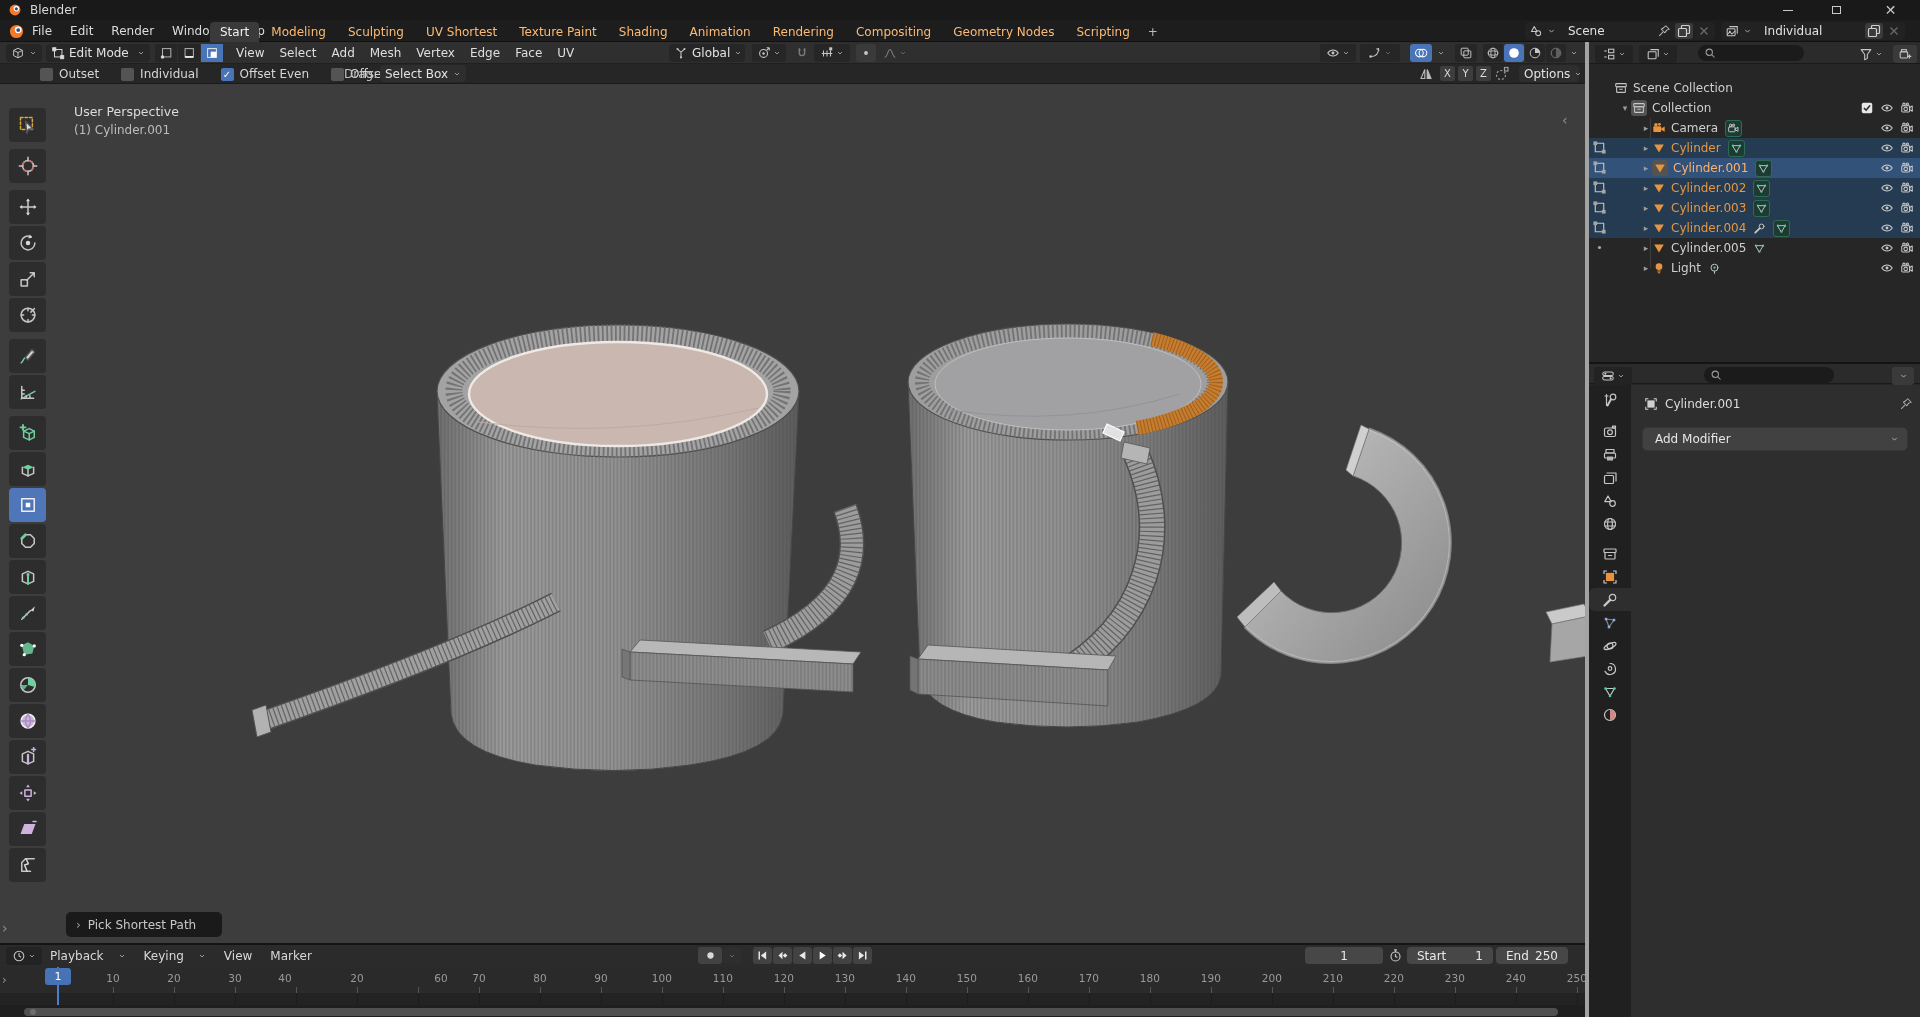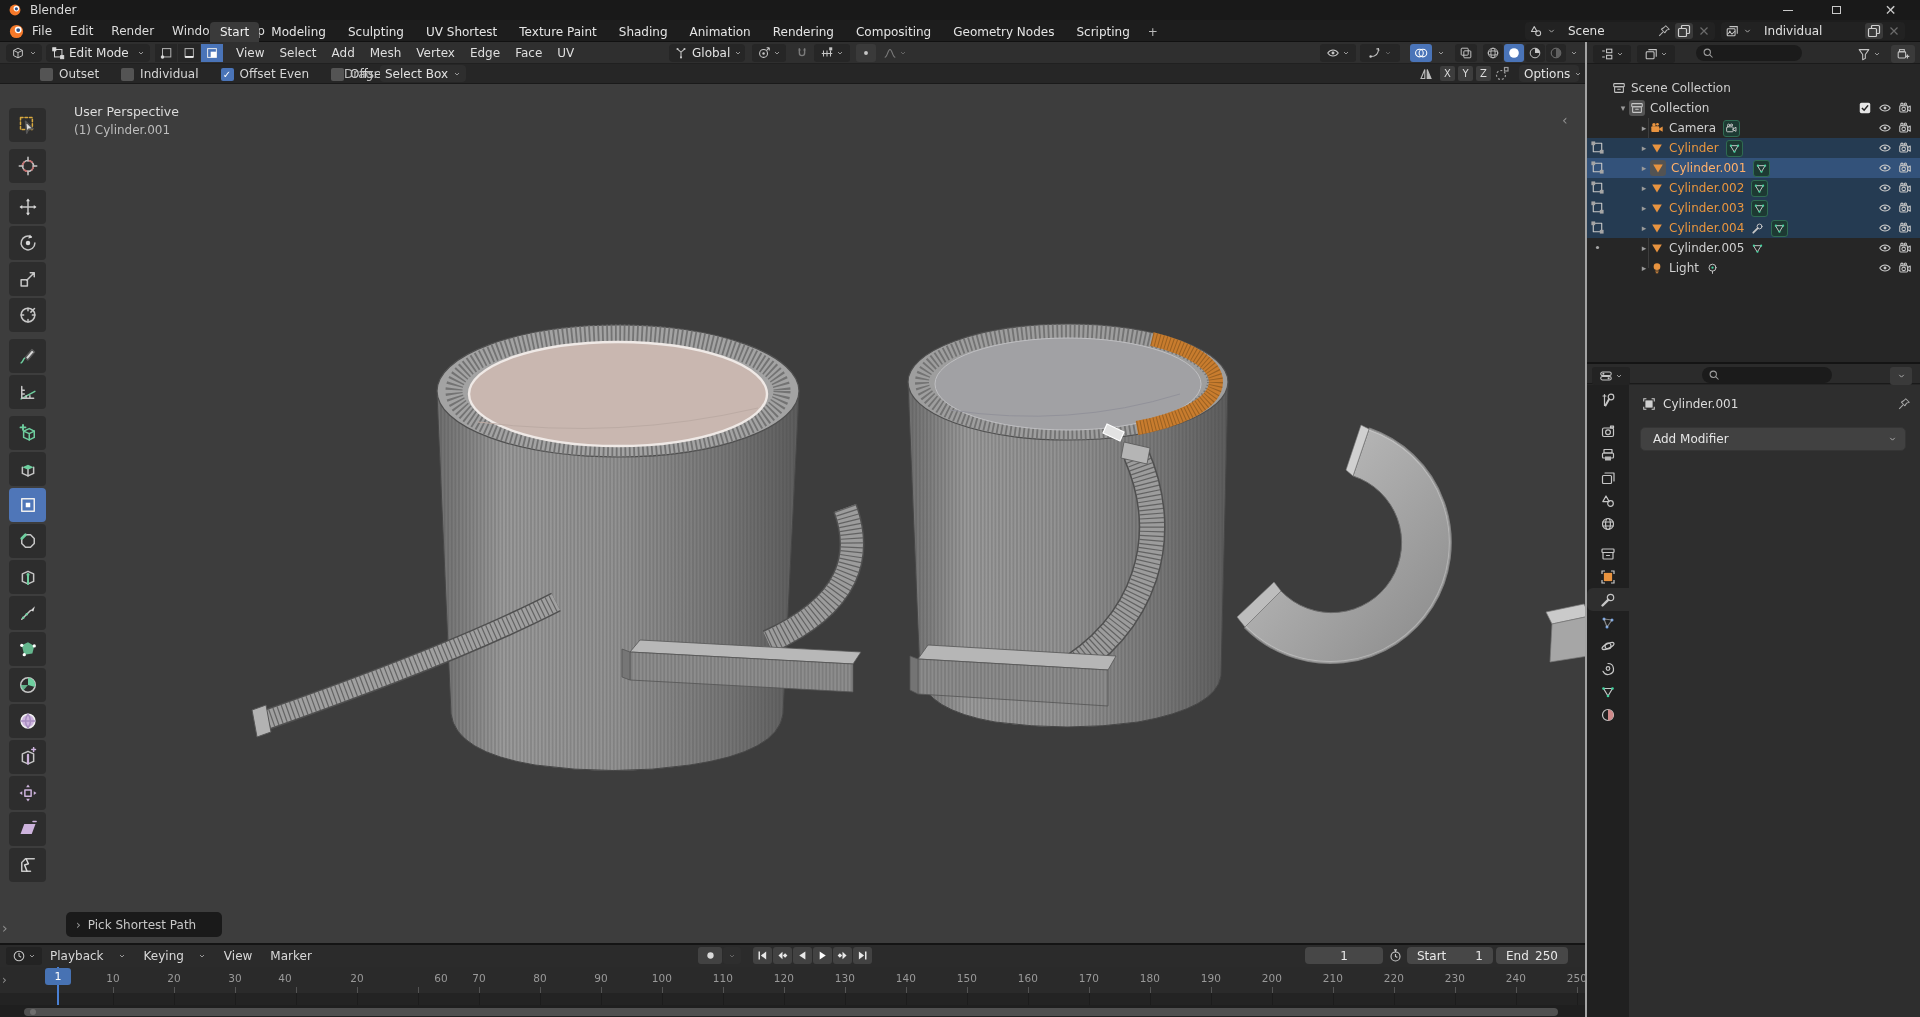--- a/index.html
+++ b/index.html
@@ -14,21 +14,21 @@
   #titlebar .title{margin-left:8px;color:#d8d8d8;font-size:12px}
   #titlebar .ic{margin-left:8px}
   .wctl{position:absolute;top:0;height:20px;display:flex;align-items:center;justify-content:center;color:#c9c9c9}
   .wctl .mini{width:10px;height:1px;background:#c9c9c9}
   .wctl .maxi{width:9px;height:8px;border:1px solid #c9c9c9}
   
   #topbar{position:absolute;left:0;top:20px;width:1920px;height:22px;background:#1d1d1d;border-bottom:1px solid #111}
   #tb-menus{position:absolute;left:32px;top:0;height:22px;display:flex;gap:18px;align-items:center}
   #tb-menus span{color:#dcdcdc;cursor:default}
   #tb-tabs{position:absolute;left:210px;top:0;height:22px;display:flex;align-items:flex-end;gap:2px}
-  .wtab{height:20px;line-height:20px;padding:0 10px;color:#e5e5e5;border-radius:4px 4px 0 0}
+  .wtab{height:20px;line-height:20px;padding:0 10px;color:#fdba74;border-radius:4px 4px 0 0}
   .wtab.active{background:#3a3a3a;color:#f0f0f0}
   .wtab.add{color:#bbb;padding:0 6px}
   .idpill{position:absolute;top:2px;height:18px;background:#222;border-radius:4px;display:flex;align-items:center;padding:0 4px;gap:4px}
   .idpill .txt{color:#e0e0e0;margin:0 8px;flex:1}
   
   #vp-header{position:absolute;left:0;top:42px;width:1585px;height:22px;background:#2f2f2f;border-bottom:1px solid #202020}
   .hpill{position:absolute;top:2px;height:18px;background:#262626;border-radius:4px;display:flex;align-items:center;padding:0 5px;gap:4px;color:#e2e2e2}
   .selbtn{position:absolute;top:2px;width:22px;height:18px;background:#262626;display:flex;align-items:center;justify-content:center}
   .selbtn.on{background:#4a74b8}
   #vp-menus{position:absolute;left:188px;top:0;height:22px;display:flex;gap:15px;align-items:center}
@@ -47,21 +47,21 @@
   #viewport{position:absolute;left:0;top:84px;width:1585px;height:859px;background:#3d3d3d;overflow:hidden}
   #vp-toolbar{position:absolute;left:9px;top:24px;width:37px;display:flex;flex-direction:column}
   .tool{width:37px;height:34px;background:#2d2d2d;border-radius:4px;margin-bottom:2px;display:flex;align-items:center;justify-content:center}
   .tool.active{background:#4f76b8}
   .tool.gap{margin-top:5px}
   #vp-label{position:absolute;left:74px;top:20px;color:#dcdcdc;font-size:12.5px}
   #vp-label .l2{color:#bdbdbd;font-size:12px;margin-top:4px}
   #op-panel{position:absolute;left:66px;top:828px;width:156px;height:25px;background:rgba(22,22,22,.88);border-radius:5px;display:flex;align-items:center;gap:7px;padding:0 10px;color:#c8c8c8}
   .edgearrow{position:absolute;color:#909090;font-size:14px}
   
-  #right-col{position:absolute;left:1585px;top:42px;width:335px;height:975px;background:#262626;border-left:2px solid #a3a3a3}
+  #right-col{position:absolute;left:1585px;top:42px;width:335px;height:975px;background:#262626;border-left:4px solid #a3a3a3}
   #ol-header{position:absolute;left:0;top:0;width:335px;height:22px;background:#2b2b2b;border-bottom:1px solid #1a1a1a}
   #ol-body{position:absolute;left:0;top:22px;width:335px;height:298px;background:#262626}
   .srch{background:#1b1b1b;border-radius:9px;display:flex;align-items:center;padding:0 6px;gap:4px}
   .olrow{position:absolute;left:0;width:335px;height:20px;display:flex;align-items:center}
   .olrow .nm{margin-left:5px;color:#cfcfcf;white-space:nowrap}
   .olrow.sel{background:#253b52}.olrow.sel .nm{color:#e9963f}
   .olrow.act{background:#33527a}.olrow.act .nm{color:#ffb06a}
   .olrow .exp{width:12px;color:#9a9a9a;font-size:9px;text-align:center}
   .iconbox{background:#535353;border-radius:3px;padding:1px;display:inline-flex}
   .badge{margin-left:7px;display:inline-flex;align-items:center}

